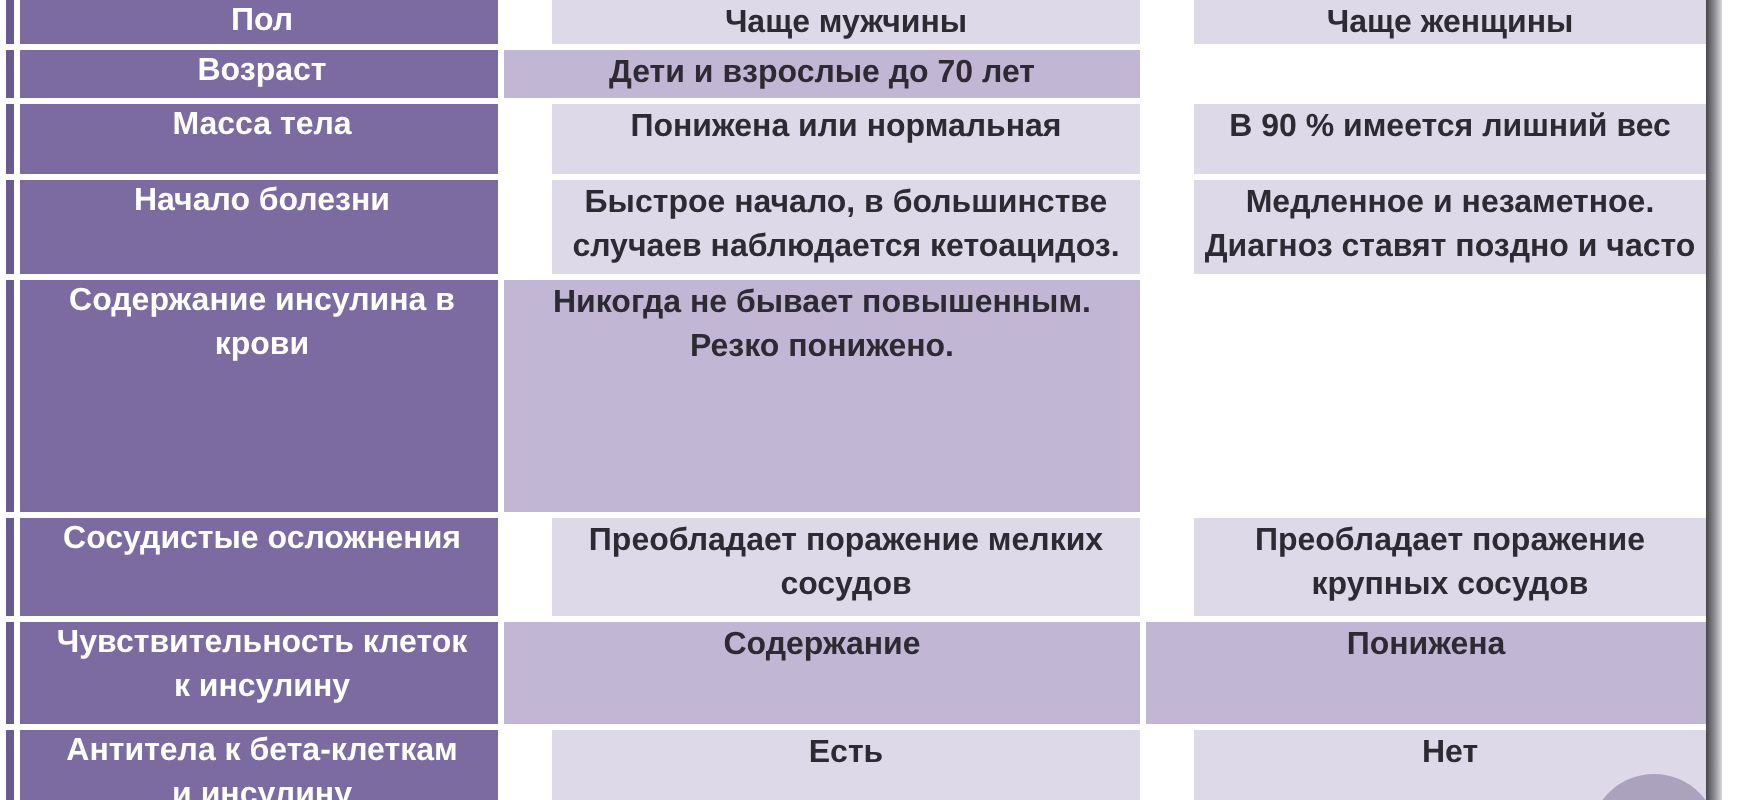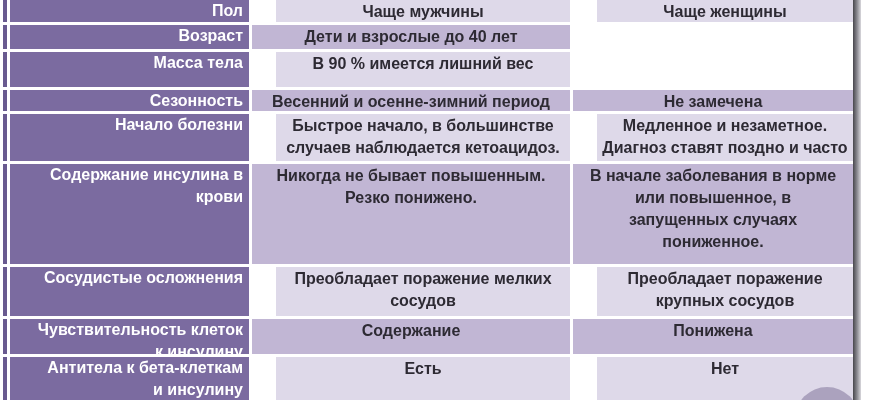--- a/index.html
+++ b/index.html
@@ -14,32 +14,32 @@
   html,body{width:870px;height:400px;overflow:hidden;background:#ffffff;
     font-family:"Liberation Sans",sans-serif;}
   .page{position:relative;width:870px;height:400px;overflow:hidden;background:#ffffff;}
   .table{position:absolute;left:3px;top:0;display:flex;flex-direction:column;row-gap:3px;}
   .row{display:grid;grid-template-columns:4px 239px 318px 280px;column-gap:3px;}
   .r1{height:22px}
   .r2{height:24px}
   .r3{height:35px}
   .r4{height:21px}
   .r5{height:47px}
-  .r6{height:100px}
+  .r6{height:116px}
   .r7{height:49px}
-  .r8{height:35px}
+  .r8{height:51px}
   .r9{height:62px}
   .stripe{background:var(--accent-stripe);}
   .cell{white-space:pre-line;font-size:16px;line-height:22px;overflow:hidden;}
   .cell.label{
     background:var(--header-purple);
     color:var(--label-text);
     font-weight:700;
     padding:0 6px 0 9px;
-    text-align:right;
+    text-align:center;
   }
   .cell.data{
     color:var(--text-dark);
     font-weight:700;
     text-align:center;
     padding:1px 4px 0 4px;
   }
   .row.light .data{background:var(--row-light);margin-left:24px;}
   .row.dark  .data{background:var(--row-dark);}
   .shadow-right{
@@ -62,56 +62,47 @@
     <div class="row r1 light">
       <div class="stripe"></div>
       <div class="cell label">Пол</div>
       <div class="cell data">Чаще мужчины</div>
       <div class="cell data">Чаще женщины</div>
     </div>
 
     <div class="row r2 dark">
       <div class="stripe"></div>
       <div class="cell label">Возраст</div>
-      <div class="cell data">Дети и взрослые до 40 лет</div>
+      <div class="cell data">Дети и взрослые до 70 лет</div>
     </div>
 
     <div class="row r3 light">
       <div class="stripe"></div>
       <div class="cell label">Масса тела</div>
+      <div class="cell data">Понижена или нормальная</div>
       <div class="cell data">В 90 % имеется лишний вес</div>
     </div>
 
-    <div class="row r4 dark">
-      <div class="stripe"></div>
-      <div class="cell label">Сезонность</div>
-      <div class="cell data">Весенний и осенне-зимний период</div>
-      <div class="cell data">Не замечена</div>
-    </div>
 
     <div class="row r5 light">
       <div class="stripe"></div>
       <div class="cell label">Начало болезни</div>
       <div class="cell data">Быстрое начало, в большинстве
 случаев наблюдается кетоацидоз.</div>
       <div class="cell data">Медленное и незаметное.
 Диагноз ставят поздно и часто
 случайно.</div>
     </div>
 
     <div class="row r6 dark">
       <div class="stripe"></div>
       <div class="cell label">Содержание инсулина в
 крови</div>
       <div class="cell data">Никогда не бывает повышенным.
 Резко понижено.</div>
-      <div class="cell data">В начале заболевания в норме
-или повышенное, в
-запущенных случаях
-пониженное.</div>
     </div>
 
     <div class="row r7 light">
       <div class="stripe"></div>
       <div class="cell label">Сосудистые осложнения</div>
       <div class="cell data">Преобладает поражение мелких
 сосудов</div>
       <div class="cell data">Преобладает поражение
 крупных сосудов</div>
     </div>

